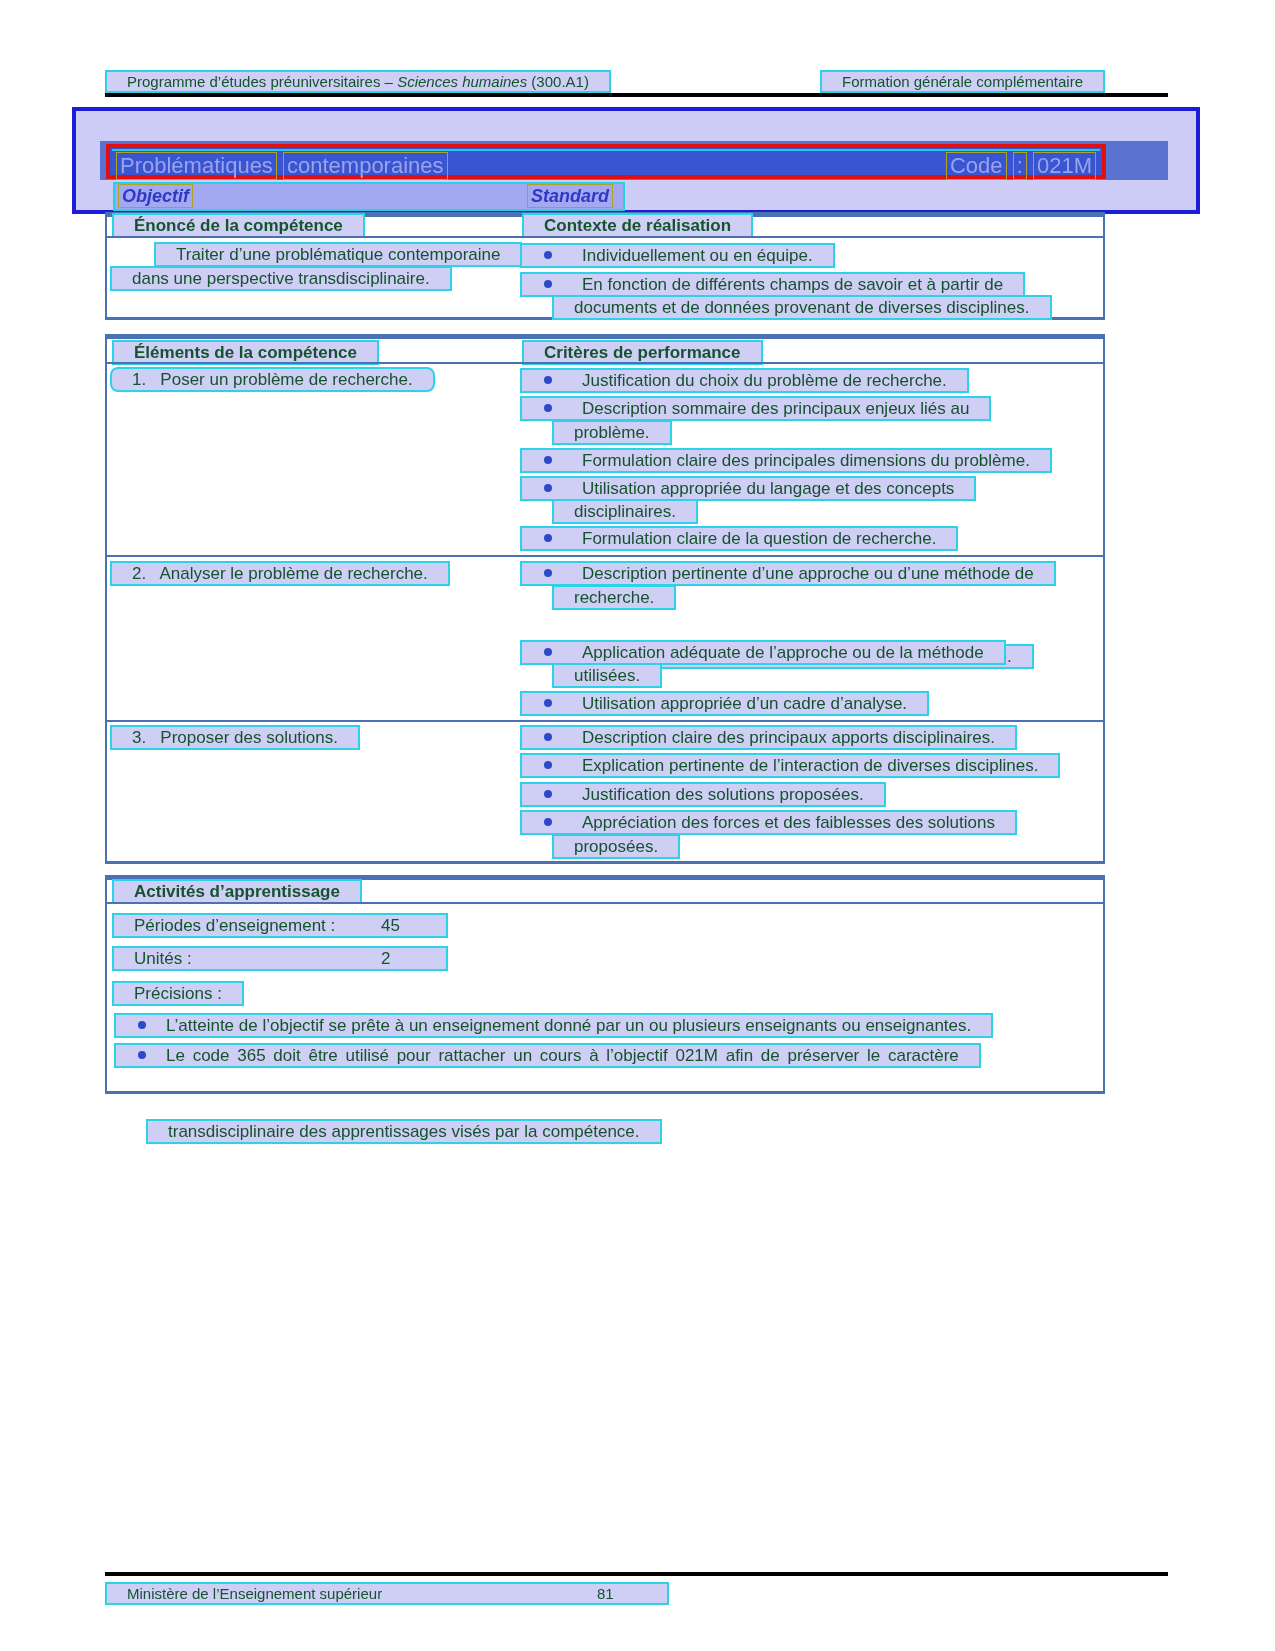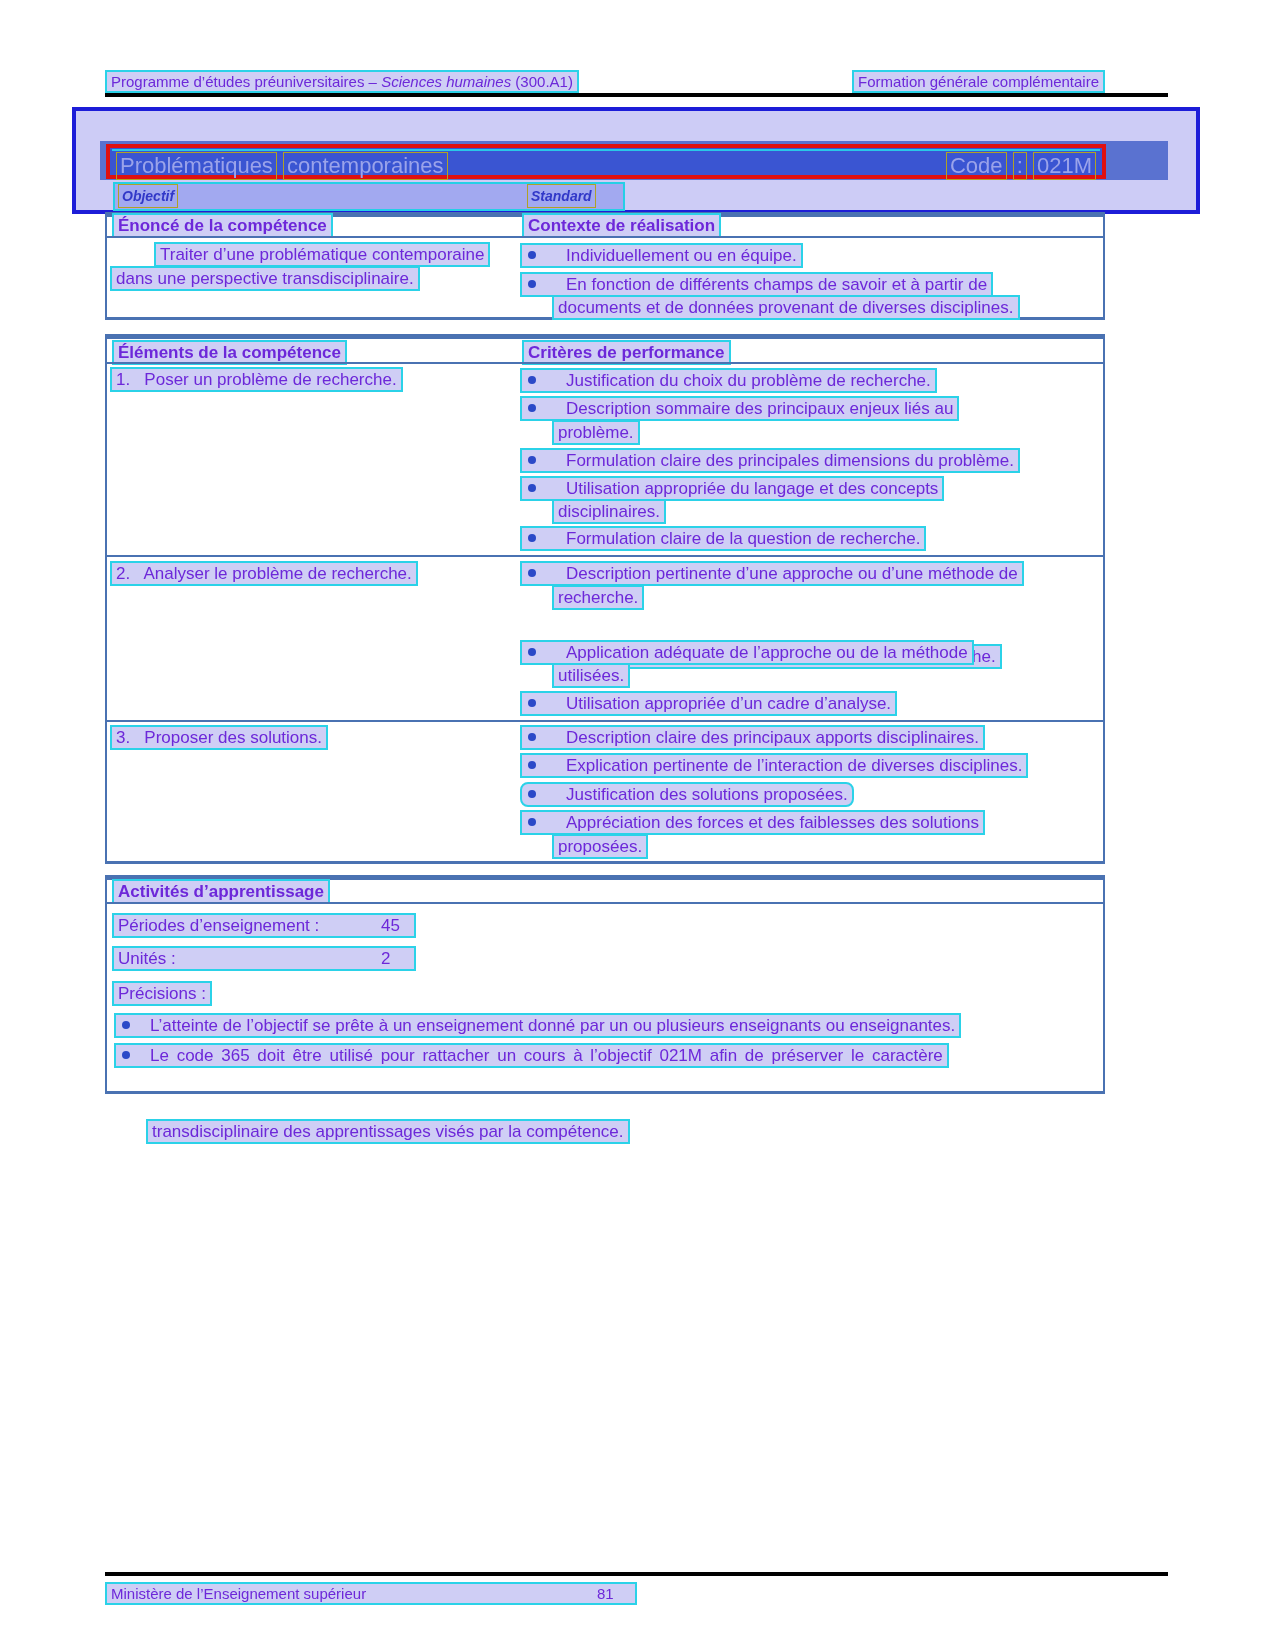--- a/index.html
+++ b/index.html
@@ -1,20 +1,20 @@
 <!DOCTYPE html>
 <html><head>
 <meta charset="utf-8">
 <style>
   html,body{margin:0;padding:0;background:#ffffff;}
   .page{position:relative;width:1275px;height:1651px;background:#ffffff;overflow:hidden;
         font-family:"Liberation Sans",sans-serif;color:#16164e;}
   
   .hl{position:absolute;display:inline-block;background:#cfcef5;border:2px solid #2bd2e8;
-      padding:0 4px;font-size:17px;line-height:21px;color:#6d28d9;white-space:pre;}
+      padding:0 20px;font-size:17px;line-height:21px;color:#14532d;white-space:pre;}
   .sm{font-size:15px;line-height:19px;}
   .bold{font-weight:bold;}
   .it{font-style:italic;}
   .dot{display:inline-block;width:8px;height:8px;border-radius:50%;background:#2b49c8;
        margin:0 30px 3px 2px;vertical-align:middle;}
   .dot-tight{margin-right:20px;}
   .rule-black{position:absolute;height:4px;background:#000000;}
   .sep{position:absolute;left:106px;width:998px;height:2px;background:#4a72b2;}
   .tbl{position:absolute;left:105px;width:1000px;border:2px solid #4a72b2;
        border-top-width:5px;border-bottom-width:3px;background:#ffffff;box-sizing:border-box;}
@@ -22,21 +22,21 @@
   .bigbox{position:absolute;left:72px;top:107px;width:1120px;height:99px;
           background:#cdccf6;border:4px solid #1d1dd8;box-sizing:content-box;}
   .title-strip{position:absolute;left:100px;top:141px;width:1068px;height:39px;background:#5a72d0;}
   .title-redbox{position:absolute;left:106px;top:144px;width:992px;height:27px;
                 background:#3a55d2;border:4px solid #e01010;}
   .cyan-line{position:absolute;left:2px;right:2px;top:1px;height:2px;background:#29c8e8;}
   .title-text{position:absolute;top:4px;font-size:22px;color:#9aa3ea;white-space:pre;}
   .wordbox{border:1px solid #b0a225;padding:0 3px;display:inline-block;}
   .obj-band{position:absolute;left:113px;top:182px;width:508px;height:25px;
             background:#a2a9f0;border:2px solid #25cfe6;}
-  .objword{position:absolute;top:0px;font-size:14px;font-weight:bold;font-style:italic;
+  .objword{position:absolute;top:0px;font-size:18px;font-weight:bold;font-style:italic;
            color:#3138c8;border:1px solid #b0a225;padding:0 3px;line-height:22px;white-space:pre;}
   .inner-val{position:absolute;left:267px;top:0;}
   .footer-num{position:absolute;left:490px;top:0;}
   .ws3{word-spacing:3px;}
 </style>
 </head>
 <body>
 
 <div class="page">
 
@@ -64,21 +64,21 @@
   <span class="hl" style="left:110px;top:266px;">dans une perspective transdisciplinaire.</span>
   <span class="hl" style="left:520px;top:243px;"><span class="dot"></span><span>Individuellement ou en équipe.</span></span>
   <span class="hl" style="left:520px;top:272px;"><span class="dot"></span><span>En fonction de différents champs de savoir et à partir de</span></span>
   <span class="hl" style="left:552px;top:295px;">documents et de données provenant de diverses disciplines.</span>
 
   <div class="tbl" style="top:334px;height:530px;"></div>
   <span class="hl bold" style="left:112px;top:340px;">Éléments de la compétence</span>
   <span class="hl bold" style="left:522px;top:340px;">Critères de performance</span>
   <div class="sep" style="top:362px;"></div>
 
-  <span class="hl" style="left:110px;top:367px;">1.   Poser un problème de recherche.</span>
+  <span class="hl" style="left:110px;top:367px;border-radius:8px;">1.   Poser un problème de recherche.</span>
   <span class="hl" style="left:520px;top:368px;"><span class="dot"></span><span>Justification du choix du problème de recherche.</span></span>
   <span class="hl" style="left:520px;top:396px;"><span class="dot"></span><span>Description sommaire des principaux enjeux liés au</span></span>
   <span class="hl" style="left:552px;top:420px;">problème.</span>
   <span class="hl" style="left:520px;top:448px;"><span class="dot"></span><span>Formulation claire des principales dimensions du problème.</span></span>
   <span class="hl" style="left:520px;top:476px;"><span class="dot"></span><span>Utilisation appropriée du langage et des concepts</span></span>
   <span class="hl" style="left:552px;top:499px;">disciplinaires.</span>
   <span class="hl" style="left:520px;top:526px;"><span class="dot"></span><span>Formulation claire de la question de recherche.</span></span>
   <div class="sep" style="top:555px;"></div>
 
   <span class="hl" style="left:110px;top:561px;">2.   Analyser le problème de recherche.</span>
@@ -86,21 +86,21 @@
   <span class="hl" style="left:552px;top:585px;">recherche.</span>
   <span class="hl" style="left:520px;top:644px;margin-left:45px;"><span class="dot"></span><span>Sélection appropriée des données de la recherche.</span></span>
   <span class="hl" style="left:520px;top:640px;"><span class="dot"></span><span>Application adéquate de l’approche ou de la méthode</span></span>
   <span class="hl" style="left:552px;top:663px;">utilisées.</span>
   <span class="hl" style="left:520px;top:691px;"><span class="dot"></span><span>Utilisation appropriée d’un cadre d’analyse.</span></span>
   <div class="sep" style="top:720px;"></div>
 
   <span class="hl" style="left:110px;top:725px;">3.   Proposer des solutions.</span>
   <span class="hl" style="left:520px;top:725px;"><span class="dot"></span><span>Description claire des principaux apports disciplinaires.</span></span>
   <span class="hl" style="left:520px;top:753px;"><span class="dot"></span><span>Explication pertinente de l’interaction de diverses disciplines.</span></span>
-  <span class="hl" style="left:520px;top:782px;border-radius:8px;"><span class="dot"></span><span>Justification des solutions proposées.</span></span>
+  <span class="hl" style="left:520px;top:782px;"><span class="dot"></span><span>Justification des solutions proposées.</span></span>
   <span class="hl" style="left:520px;top:810px;"><span class="dot"></span><span>Appréciation des forces et des faiblesses des solutions</span></span>
   <span class="hl" style="left:552px;top:834px;">proposées.</span>
 
   <div class="tbl" style="top:875px;height:219px;"></div>
   <span class="hl bold" style="left:112px;top:879px;">Activités d’apprentissage</span>
   <div class="sep" style="top:902px;"></div>
   <span class="hl" style="left:112px;top:913px;width:292px;"><span>Périodes d’enseignement :</span><span class="inner-val">45</span></span>
   <span class="hl" style="left:112px;top:946px;width:292px;"><span>Unités :</span><span class="inner-val">2</span></span>
   <span class="hl" style="left:112px;top:981px;">Précisions :</span>
   <span class="hl" style="left:114px;top:1013px;"><span class="dot dot-tight"></span><span>L’atteinte de l’objectif se prête à un enseignement donné par un ou plusieurs enseignants ou enseignantes.</span></span>

